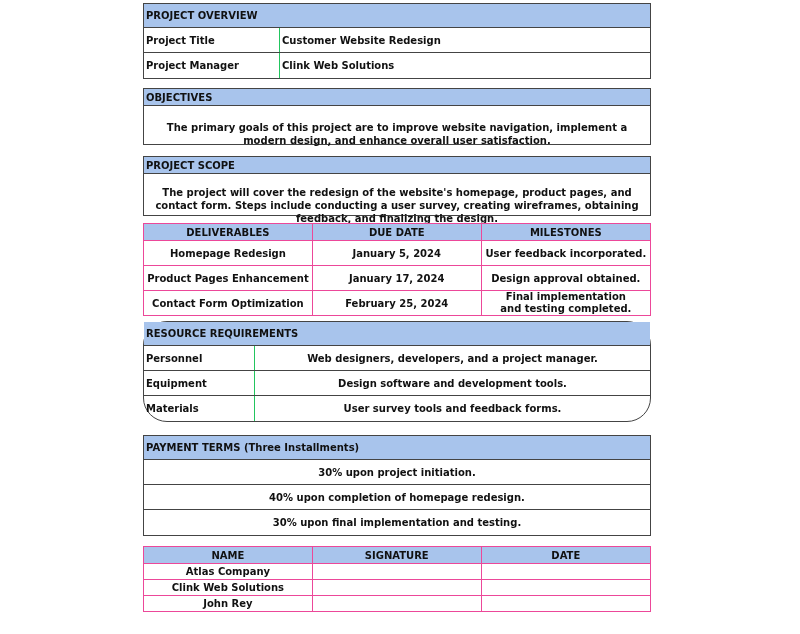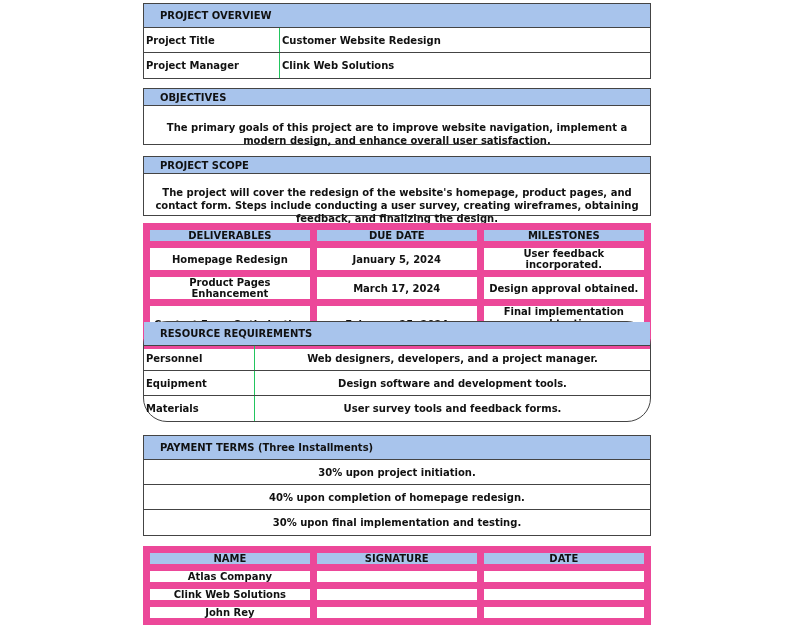--- a/index.html
+++ b/index.html
@@ -1,30 +1,30 @@
 <!DOCTYPE html>
 <html><head>
 <meta charset="utf-8">
 <style>
   html, body { margin: 0; padding: 0; background: #ffffff; }
   body { width: 800px; height: 634px; position: relative; overflow: hidden;
          font-family: "DejaVu Sans", sans-serif; font-size: 10px; font-weight: bold; color: #111; }
   .block { position: absolute; left: 143px; width: 508px; box-sizing: border-box;
            border: 1px solid #444; }
-  .hdr { background: #a8c4ec; height: 24px; line-height: 24px; padding-left: 16px;
+  .hdr { background: #a8c4ec; height: 24px; line-height: 24px; padding-left: 2px;
          border-bottom: 1px solid #444; box-sizing: border-box; }
   .hdr.small { height: 17px; line-height: 17px; }
   .row { display: flex; border-bottom: 1px solid #444; box-sizing: border-box; height: 25px; }
   .row:last-child { border-bottom: none; }
   .cell { display: flex; align-items: center; box-sizing: border-box; padding: 0 2px; }
   .cell + .cell { border-left: 1px solid #22c55e; }
   .center { justify-content: center; text-align: center; }
   .para { text-align: center; padding: 3px 6px; line-height: 13px; }
   table { border-collapse: collapse; width: 100%; }
-  td, th { border: 7px solid #ec4899; text-align: center; padding: 0; font-weight: bold; margin-top: 40px; }
+  td, th { border: 1px solid #ec4899; text-align: center; padding: 0; font-weight: bold; margin-top: 40px; }
   th { background: #a8c4ec; }
 </style>
 </head>
 <body>
 
 <div class="block" style="top:3px;">
   <div class="hdr">PROJECT OVERVIEW</div>
   <div class="row">
     <div class="cell" style="width:135px;">Project Title</div>
     <div class="cell" style="flex:1;">Customer Website Redesign</div>
@@ -53,21 +53,21 @@
       <th style="width:33.3%;">DUE DATE</th>
       <th>MILESTONES</th>
     </tr>
     <tr style="height:25px;">
       <td>Homepage Redesign</td>
       <td>January 5, 2024</td>
       <td>User feedback incorporated.</td>
     </tr>
     <tr style="height:25px;">
       <td>Product Pages Enhancement</td>
-      <td>March 17, 2024</td>
+      <td>January 17, 2024</td>
       <td>Design approval obtained.</td>
     </tr>
     <tr style="height:25px;">
       <td>Contact Form Optimization</td>
       <td>February 25, 2024</td>
       <td style="line-height:12px; padding:0 18px;">Final implementation and testing completed.</td>
     </tr>
   </tbody>
     </table>
 </div>

